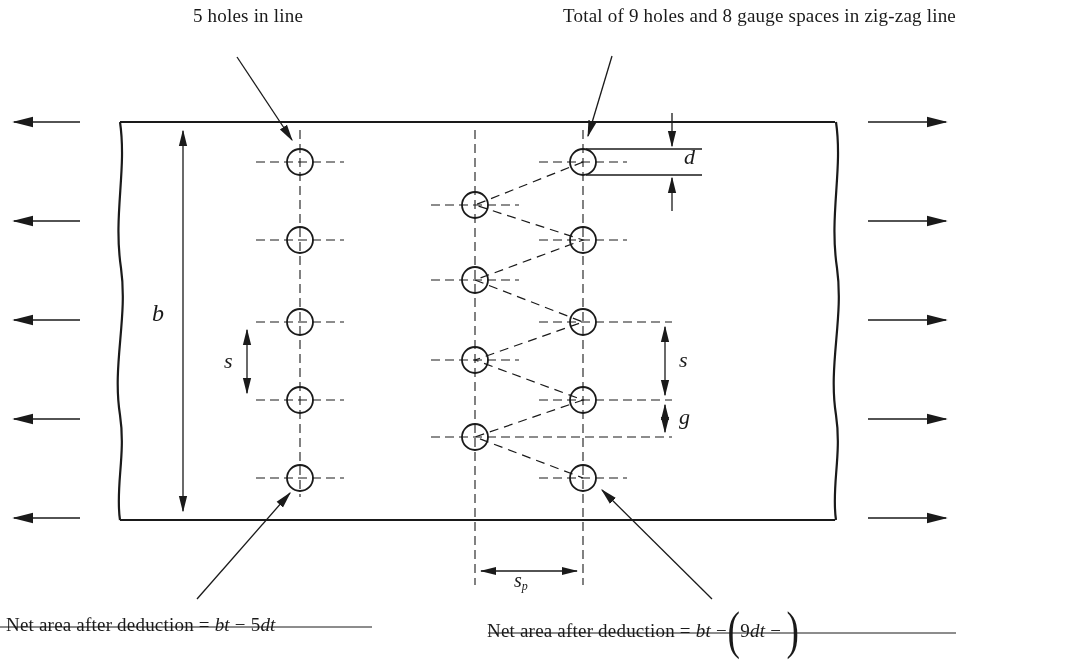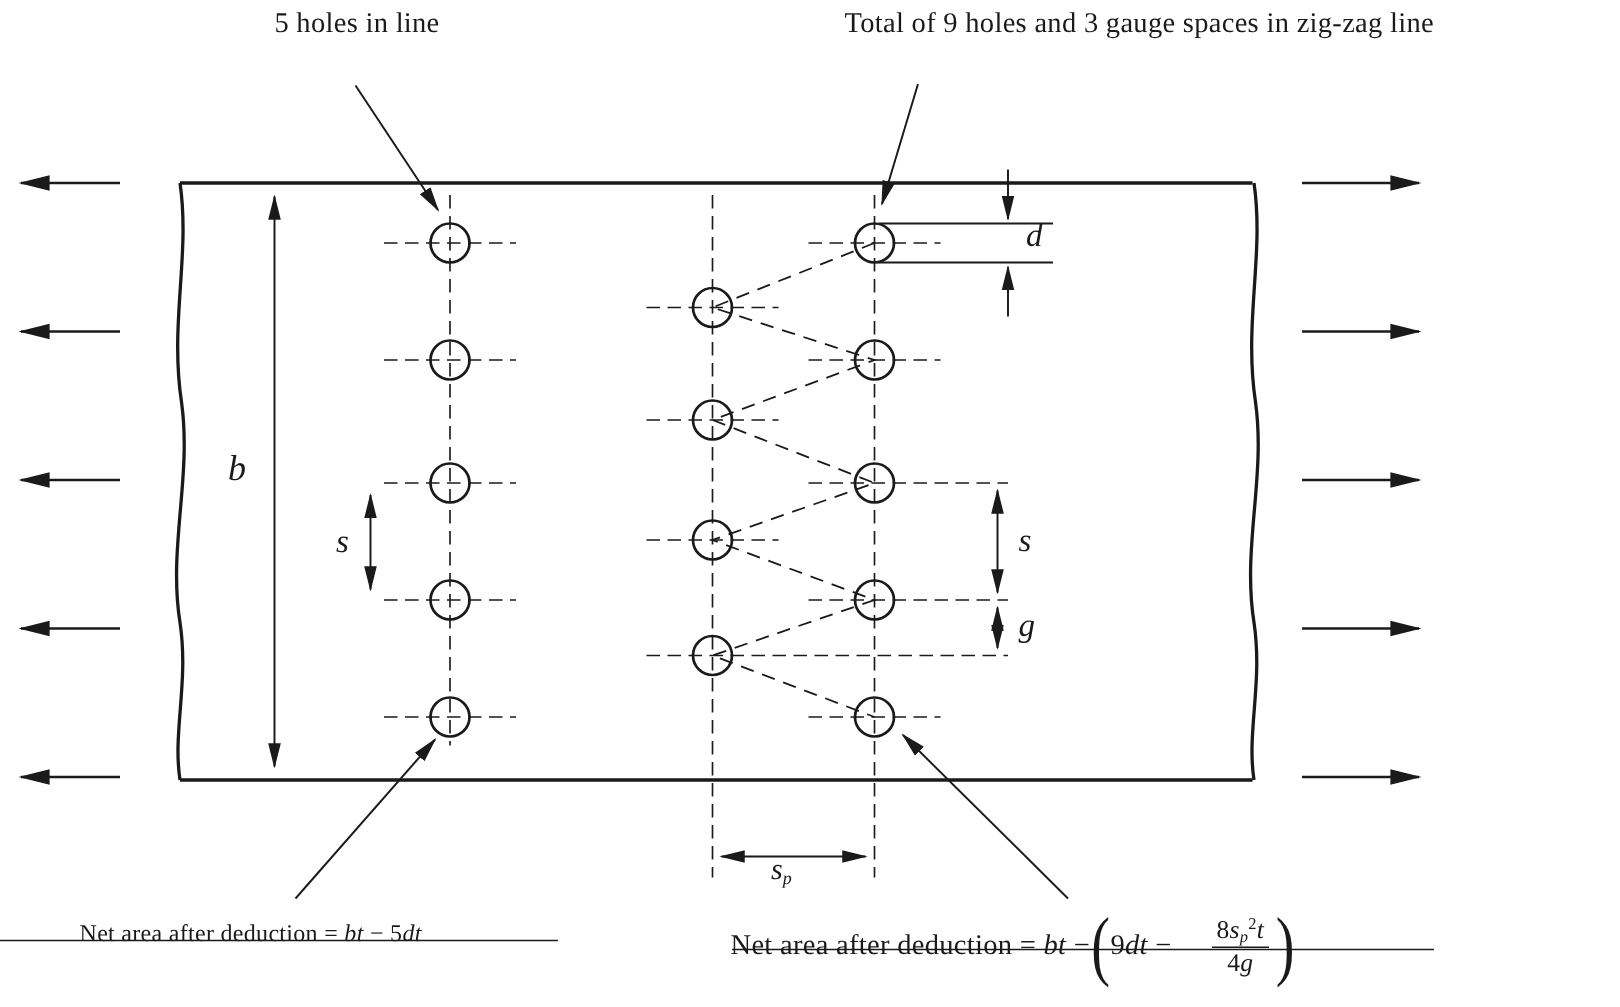--- a/index.html
+++ b/index.html
@@ -5,21 +5,21 @@
   html,body{margin:0;padding:0;}
   body{
     width:1080px;height:671px;position:relative;overflow:hidden;
     background:var(--bg,#ffffff);color:var(--line,#1a1a1a);
     font-family:"Liberation Serif","DejaVu Serif",serif;
   }
   svg{position:absolute;left:0;top:0;color:var(--line,#1a1a1a);}
   .lbl{position:absolute;font-size:19px;letter-spacing:.2px;white-space:nowrap;}
   .dim{position:absolute;font-style:italic;font-size:22px;white-space:nowrap;}
   .it{font-style:italic;}
-  .formula{position:absolute;font-size:16px;letter-spacing:.2px;white-space:nowrap;margin-left:47px;}
+  .formula{position:absolute;font-size:19px;letter-spacing:.2px;white-space:nowrap;}
   .formula-right{
     position:absolute;left:487px;top:600px;height:62px;
     display:flex;align-items:center;font-size:19px;letter-spacing:.2px;white-space:pre;
   }
   .gap-l{margin-left:5px;}
   .gap-r{margin-right:5px;}
   .paren{font-size:52px;font-weight:300;line-height:1;transform:scaleX(.72);margin:0 -2px;}
   .frac{text-align:center;font-size:17px;line-height:1.15;margin:0 4px;}
   .frac .num{border-bottom:1.4px solid currentColor;padding:0 3px 2px;}
   .frac .den{padding-top:2px;}
@@ -129,38 +129,34 @@
     <line x1="197" y1="599" x2="290" y2="493" marker-end="url(#arr)"></line>
     <line x1="712" y1="599" x2="602" y2="490" marker-end="url(#arr)"></line>
   </g>
 
   <g stroke="currentColor" stroke-width="1">
     <line x1="0" y1="627" x2="372" y2="627"></line>
     <line x1="488" y1="633" x2="956" y2="633"></line>
   </g>
 </svg>
 
-<div class="lbl" style="left:148px;top:5px;width:180px;text-align:center;">5 holes in line</div>
+<div class="lbl" style="left:158px;top:5px;width:180px;text-align:center;">5 holes in line</div>
 
-<div class="lbl" style="left:563px;top:5px;">Total of 9 holes and 3 gauge spaces in zig-zag line</div>
+<div class="lbl" style="left:563px;top:5px;">Total of 9 holes and 8 gauge spaces in zig-zag line</div>
 
 <div class="dim" style="left:152px;top:300px;font-size:24px;">b</div>
 
 <div class="dim" style="left:224px;top:348px;">s</div>
 
 <div class="dim" style="left:684px;top:144px;">d</div>
 
 <div class="dim" style="left:679px;top:347px;">s</div>
 
 <div class="dim" style="left:679px;top:404px;">g</div>
 
 <div class="sp-label"><span>s</span><span class="sub">p</span></div>
 
 <div class="formula" style="left:6px;top:614px;"><span>Net area after deduction = </span><span class="it">bt</span><span> − </span><span>5</span><span class="it">dt</span></div>
 
 <div class="formula-right">
   <span class="gap-r">Net area after deduction =</span><span class="it">bt</span><span class="gap-l">−</span><span class="paren">(</span><span>9</span><span class="it">dt</span><span class="gap-l gap-r">−</span>
-  <span class="frac">
-    <span class="num"><span>8</span><span class="it">s</span><span class="sub">p</span><span class="sup">2</span><span class="it">t</span></span>
-    <span class="den"><span>4</span><span class="it">g</span></span>
-  </span>
   <span class="paren">)</span>
 </div>
 
 </body></html>

